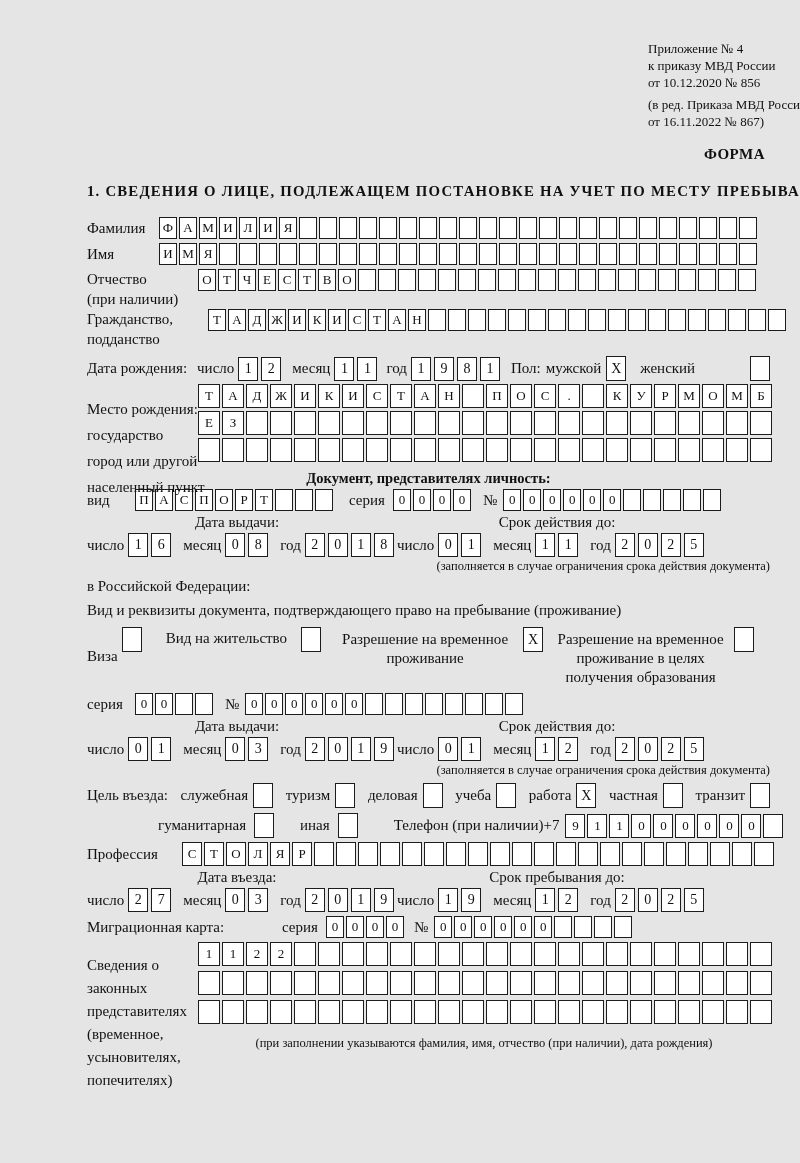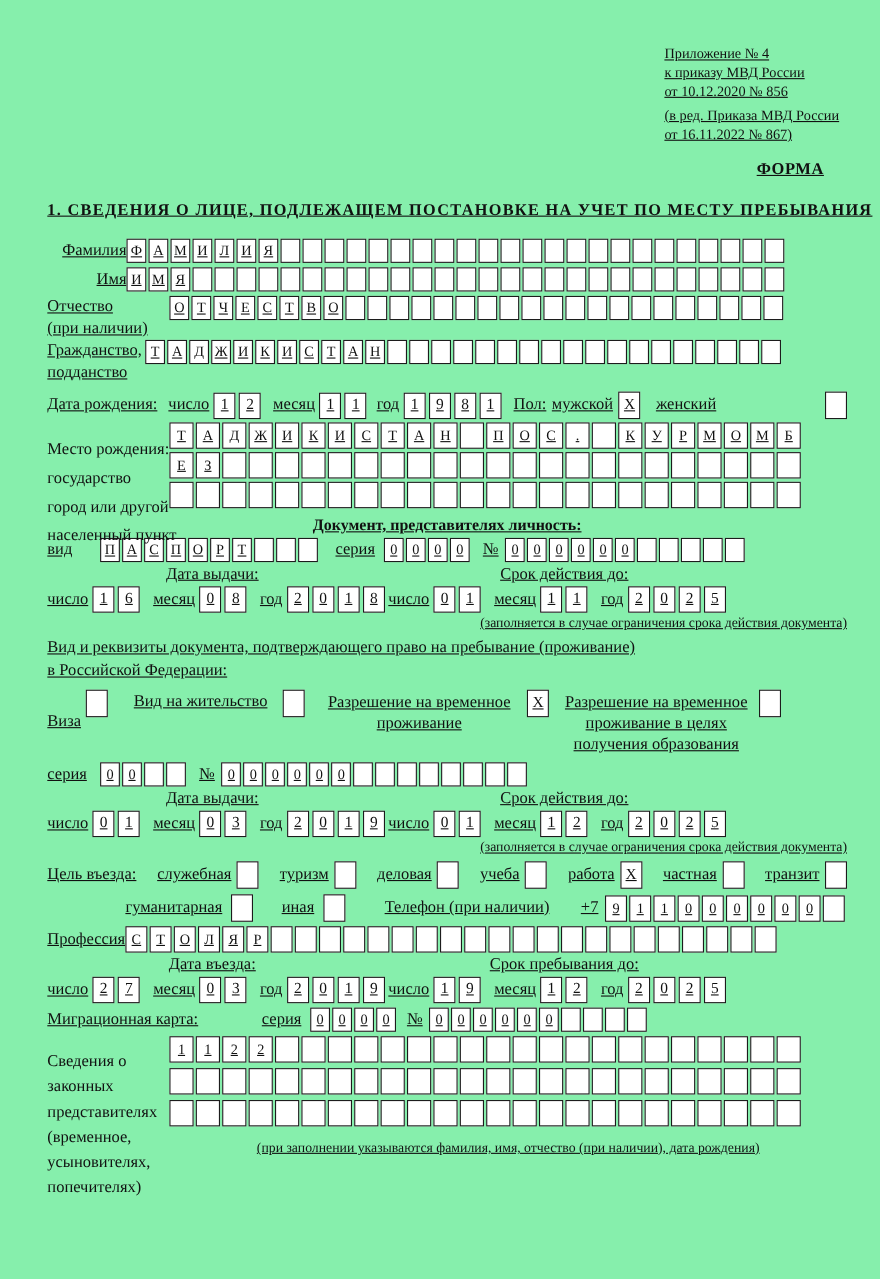--- a/index.html
+++ b/index.html
@@ -1,44 +1,44 @@
 <!DOCTYPE html>
 <html><head>
 <meta charset="utf-8">
 <style>
   html,body{margin:0;padding:0;background:#fff;}
   .sheet{
-    position:relative;width:800px;height:1163px;background:#86efac;color:#111;
+    position:relative;width:800px;height:1163px;background:#e5e5e5;color:#111;
     font-family:"Liberation Serif", serif;box-sizing:border-box;
-    padding:40px 30px 0 43px;overflow:hidden;text-decoration:underline;
+    padding:40px 30px 0 87px;overflow:hidden;
   }
   .annex{margin-left:561px;font-size:13px;line-height:17px;white-space:nowrap;}
   .annex-note{margin-top:5px;}
-  .forma{margin-top:16px;margin-right:21px;text-align:right;font-weight:bold;font-size:15px;letter-spacing:.5px;}
+  .forma{margin-top:16px;margin-right:5px;text-align:right;font-weight:bold;font-size:15px;letter-spacing:.5px;}
   .title{margin-top:16px;text-align:center;font-weight:bold;font-size:16.5px;line-height:23px;letter-spacing:.5px;}
   .title-underline{display:inline-block;width:52px;height:15px;border-bottom:2px solid #111;margin-left:10px;}
   .section{margin-top:20px;font-weight:bold;font-size:14.8px;letter-spacing:1.2px;white-space:nowrap;}
 
   .frow{display:flex;align-items:center;margin-top:4px;font-size:15px;}
   .frow.top{align-items:flex-start;}
   .lbl{flex:none;}
   .lbl2{flex:none;line-height:20px;}
   .cells{display:flex;flex:none;}
   .cell{
     flex:none;width:16px;height:20px;border:1.5px solid #1c1c1c;margin-right:2px;background:#fff;
     display:flex;align-items:center;justify-content:center;font-size:13px;
   }
   .cells-lg .cell{width:20px;height:22px;}
   .cells-md .cell{width:18px;height:22px;}
   .cells-date .cell{width:18px;height:22px;margin-right:3px;font-size:14px;}
   .checkbox{
     flex:none;width:18px;height:23px;border:1.5px solid #1c1c1c;background:#fff;
     display:inline-flex;align-items:center;justify-content:center;font-size:14px;
   }
-  .w72{width:72px;text-align:right;}
+  .w72{width:72px;}
   .w111{width:111px;}
 
   .rel{position:relative;}
   .abs-lbl{position:absolute;left:0;top:12px;line-height:26px;font-size:15px;white-space:nowrap;}
   .cells-block{margin-left:111px;}
   .cells-block .cells{margin-bottom:3px;}
   .reps .cells{margin-bottom:5px;}
 
   .doc-title{margin-top:2px;text-align:center;font-weight:bold;font-size:14.5px;}
   .dhead{display:flex;margin-top:3px;font-size:15px;}
@@ -179,21 +179,21 @@
         <span class="cell"></span>
         <span class="cell"></span>
         <span class="cell"></span>
         <span class="cell"></span>
         <span class="cell"></span>
         <span class="cell"></span>
         <span class="cell"></span>
       </span>
   </div>
 
-  <div class="frow top" style="margin-top:0;">
+  <div class="frow top" style="margin-top:0;gap:32px;">
     <span class="lbl2" style="width:89px;">
       <div>Гражданство,</div>
       <div>подданство</div>
     </span>
     <span class="cells">
         <span class="cell">Т</span>
         <span class="cell">А</span>
         <span class="cell">Д</span>
         <span class="cell">Ж</span>
         <span class="cell">И</span>
@@ -417,22 +417,22 @@
       <span class="cells cells-date">
           <span class="cell">2</span>
           <span class="cell">0</span>
           <span class="cell">2</span>
           <span class="cell">5</span>
         </span>
     </span>
   </div>
   <div class="note">(заполняется в случае ограничения срока действия документа)</div>
 
+  <div class="plain" style="margin-top:4px;">в Российской Федерации:</div>
   <div class="plain">Вид и реквизиты документа, подтверждающего право на пребывание (проживание)</div>
-  <div class="plain" style="margin-top:4px;">в Российской Федерации:</div>
 
   <div class="frow top" style="margin-top:8px;">
     <span class="lbl" style="margin-top:21px;">Виза</span>
     <span class="checkbox" style="margin-left:4px;"></span>
     <span class="lbl" style="margin-left:24px;margin-top:3px;">Вид на жительство</span>
     <span class="checkbox" style="margin-left:14px;"></span>
     <span class="opt-lbl" style="width:180px;margin-left:14px;margin-top:3px;">Разрешение на временное проживание</span>
     <span class="checkbox" style="margin-left:8px;">X</span>
     <span class="opt-lbl" style="width:175px;margin-left:10px;margin-top:3px;">Разрешение на временное проживание в целях получения образования</span>
     <span class="checkbox" style="margin-left:6px;"></span>
@@ -557,21 +557,21 @@
         <span class="cell">0</span>
         <span class="cell">0</span>
         <span class="cell">0</span>
         <span class="cell">0</span>
         <span class="cell">0</span>
         <span class="cell">0</span>
         <span class="cell"></span>
       </span>
   </div>
 
-  <div class="frow" style="margin-top:4px;">
+  <div class="frow" style="margin-top:4px;gap:24px;">
     <span class="lbl" style="width:71px;">Профессия</span>
     <span class="cells cells-md">
         <span class="cell">С</span>
         <span class="cell">Т</span>
         <span class="cell">О</span>
         <span class="cell">Л</span>
         <span class="cell">Я</span>
         <span class="cell">Р</span>
         <span class="cell"></span>
         <span class="cell"></span>

